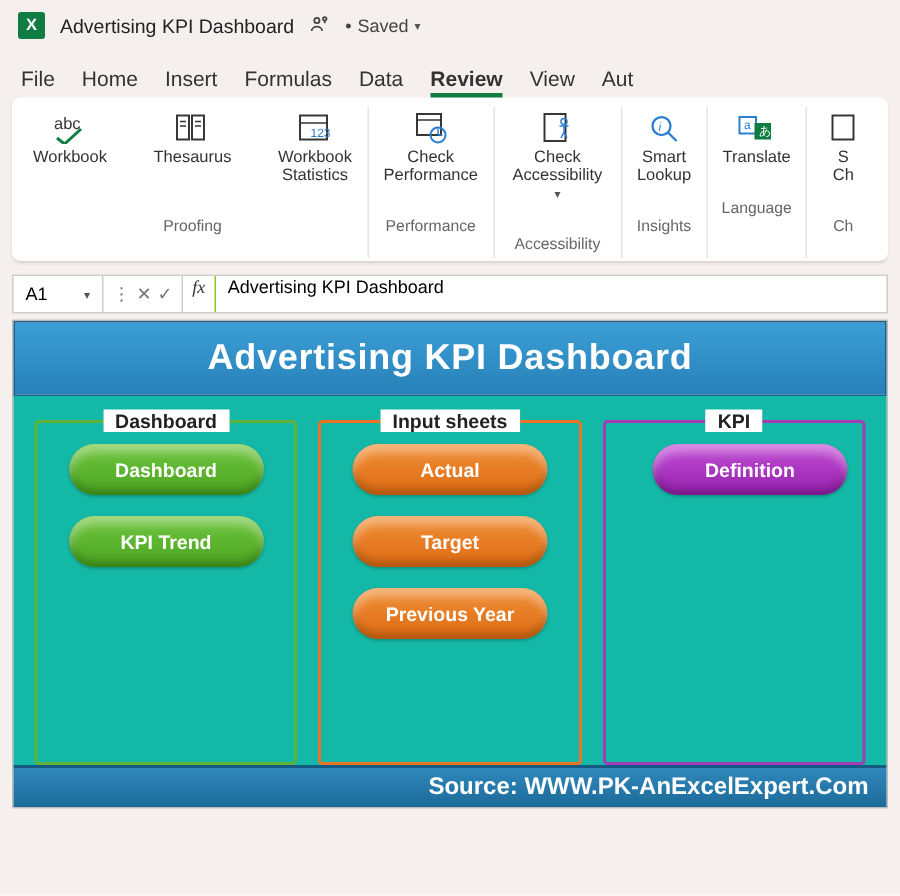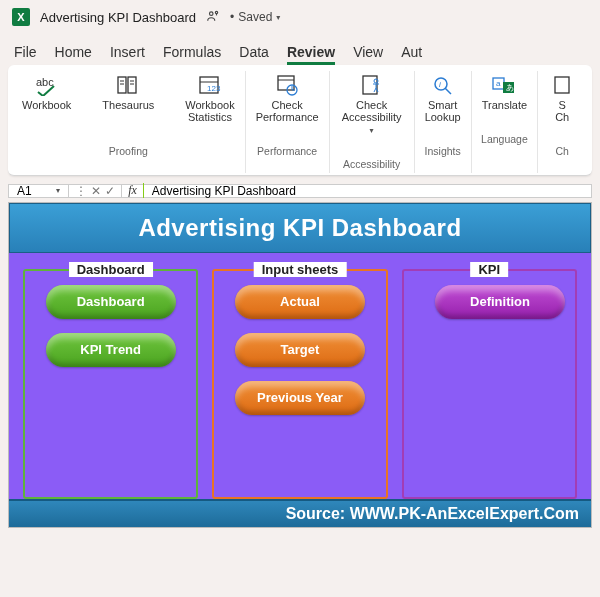--- a/index.html
+++ b/index.html
@@ -22,32 +22,32 @@
     .ribbon-group { display: flex; flex-direction: column; align-items: center; padding: 0 6px; border-right: 1px solid #e5e5e5; }
     .ribbon-group:last-child { border-right: none; }
     .ribbon-row { display: flex; gap: 23px; }
     .ribbon-btn { display: flex; flex-direction: column; align-items: center; gap: 2px; font-size: 11px; color: #333; cursor: pointer; padding: 2px 4px; text-align: center; }
     .ribbon-btn .icon { width: 28px; height: 24px; display: flex; align-items: center; justify-content: center; }
     .ribbon-btn .label { line-height: 1.1; max-width: 64px; }
     .group-label { font-size: 10.5px; color: #666; margin-top: 20px; padding-bottom: 3px; }
     .dropdown-caret { font-size: 8px; color: #555; }
 
     
-    .formula-bar { display: flex; align-items: center; margin: 8px 8px 4px 8px; background: #fff; border: 1px solid #ccc; height: 14px; font-size: 12px; }
+    .formula-bar { display: flex; margin: 8px 8px 4px 8px; background: #fff; border: 1px solid #ccc; height: 26px; font-size: 12px; }
     .name-box { width: 60px; border-right: 1px solid #ccc; padding: 0 8px; display: flex; align-items: center; justify-content: space-between; }
     .fb-btns { display: flex; align-items: center; gap: 4px; padding: 0 6px; border-right: 1px solid #ccc; color: #777; }
     .fb-fx { font-style: italic; font-family: serif; padding: 0 6px; color: #333; border-right: 1px solid #84cc16; }
     .fb-content { padding: 0 8px; flex: 1; }
 
     
     .sheet-canvas { margin: 2px 8px; background: #fff; border: 1px solid #bbb; height: 326px; display: flex; flex-direction: column; }
 
     .dash-header { background: linear-gradient(#3b9fd6, #2880b8); color: #fff; text-align: center; font-size: 24px; font-weight: bold; padding: 10px 0; border: 1px solid #1b5f87; letter-spacing: 0.5px; }
 
-    .dash-body { flex: 1; display: flex; gap: 14px; padding: 16px 14px 0 14px; background: #8b5cf6; overflow: hidden; }
+    .dash-body { flex: 1; display: flex; gap: 14px; padding: 16px 14px 0 14px; background: #14b8a6; overflow: hidden; }
 
     .panel { flex: 1; border: 2px solid; border-radius: 3px; position: relative; padding: 14px 10px 10px 10px; display: flex; flex-direction: column; align-items: center; gap: 14px; }
     .panel-title { position: absolute; top: -9px; left: 50%; transform: translateX(-50%); background: #fff; padding: 0 8px; font-size: 13px; font-weight: bold; color: #222; white-space: nowrap; }
     .panel.green { border-color: #5fb33b; }
     .panel.orange { border-color: #e87424; text-align: center; }
     .panel.purple { border-color: #a23db5; align-items: flex-end; }
 
     .pill { width: 130px; height: 34px; border-radius: 17px; display: flex; align-items: center; justify-content: center; color: #fff; font-size: 13px; font-weight: 600; box-shadow: inset 0 6px 6px rgba(255,255,255,0.35), inset 0 -4px 5px rgba(0,0,0,0.2), 0 1px 2px rgba(0,0,0,0.25); cursor: pointer; }
     .pill.green { background: linear-gradient(#70c63f, #4aa31f); }
     .pill.orange { background: linear-gradient(#f09038, #dd6a12); }

